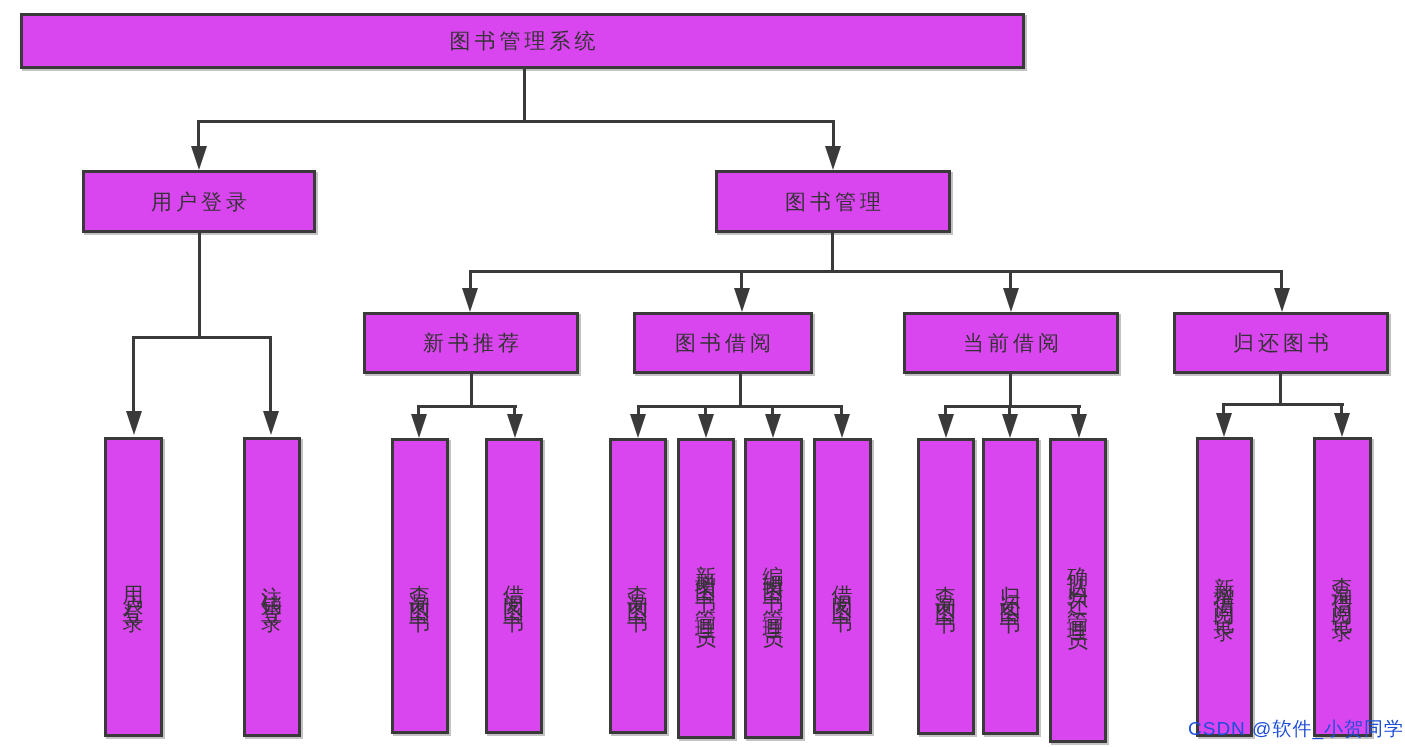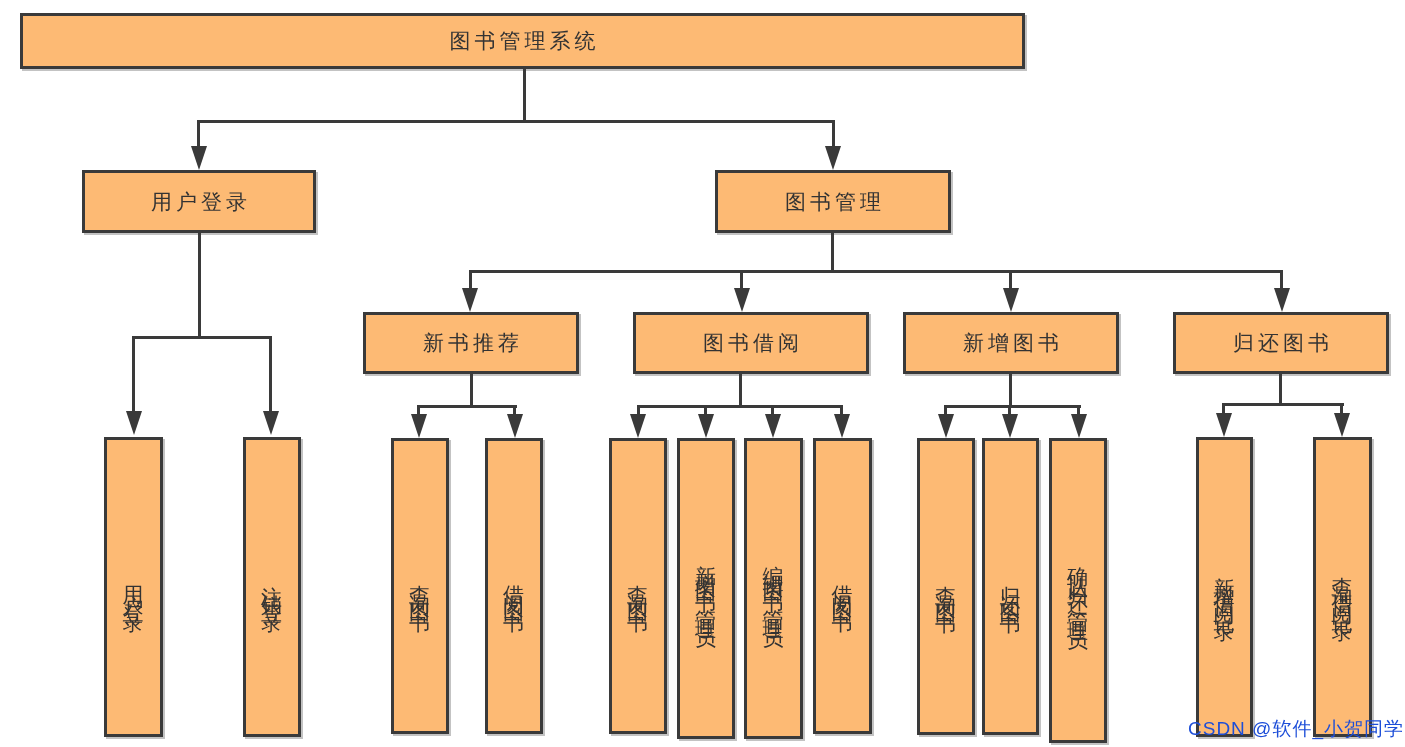--- a/index.html
+++ b/index.html
@@ -8,21 +8,21 @@
     width: 1405px;
     height: 747px;
     background: #ffffff;
     overflow: hidden;
     font-family: "Liberation Sans", "DejaVu Sans", sans-serif;
     color: #333333;
   }
   .box {
     position: absolute;
     box-sizing: border-box;
-    background: #fdba74;
+    background: #d946ef;
     border: 3px solid #3a3a3a;
     box-shadow: 2px 2px 0 rgba(145,145,145,0.55);
     display: flex;
     align-items: center;
     justify-content: center;
   }
   .box.h .lbl {
     font-size: 21px;
     letter-spacing: 4px;
     text-indent: 4px;
@@ -93,25 +93,25 @@
   <div class="lv" style="left:1009px;top:270px;height:20px"></div>
   <div class="lv" style="left:1280px;top:270px;height:20px"></div>
   <div class="arrow" style="left:462px;top:288px"></div>
   <div class="arrow" style="left:734px;top:288px"></div>
   <div class="arrow" style="left:1003px;top:288px"></div>
   <div class="arrow" style="left:1274px;top:288px"></div>
 
   <div class="box h" style="left:363px;top:312px;width:216px;height:62px">
     <span class="lbl">新书推荐</span>
   </div>
-  <div class="box h" style="left:633px;top:312px;width:236px;height:62px">
+  <div class="box h" style="left:633px;top:312px;width:180px;height:62px">
     <span class="lbl">图书借阅</span>
   </div>
   <div class="box h" style="left:903px;top:312px;width:216px;height:62px">
-    <span class="lbl">新增图书</span>
+    <span class="lbl">当前借阅</span>
   </div>
   <div class="box h" style="left:1173px;top:312px;width:216px;height:62px">
     <span class="lbl">归还图书</span>
   </div>
 
   <div class="lv" style="left:470px;top:374px;height:33px"></div>
   <div class="lh" style="left:417px;top:405px;width:100px"></div>
   <div class="lv" style="left:417px;top:405px;height:12px"></div>
   <div class="lv" style="left:513px;top:405px;height:12px"></div>
   <div class="arrow" style="left:411px;top:414px"></div>

